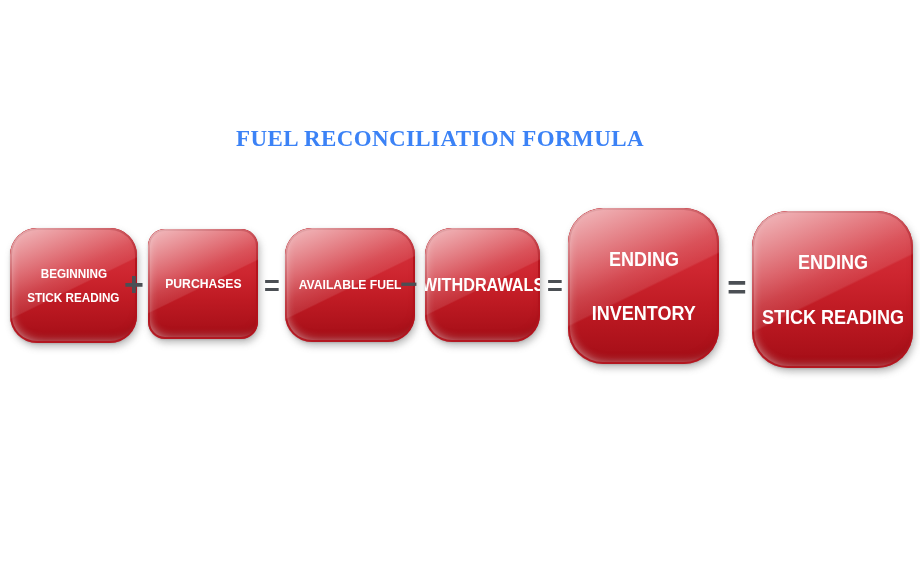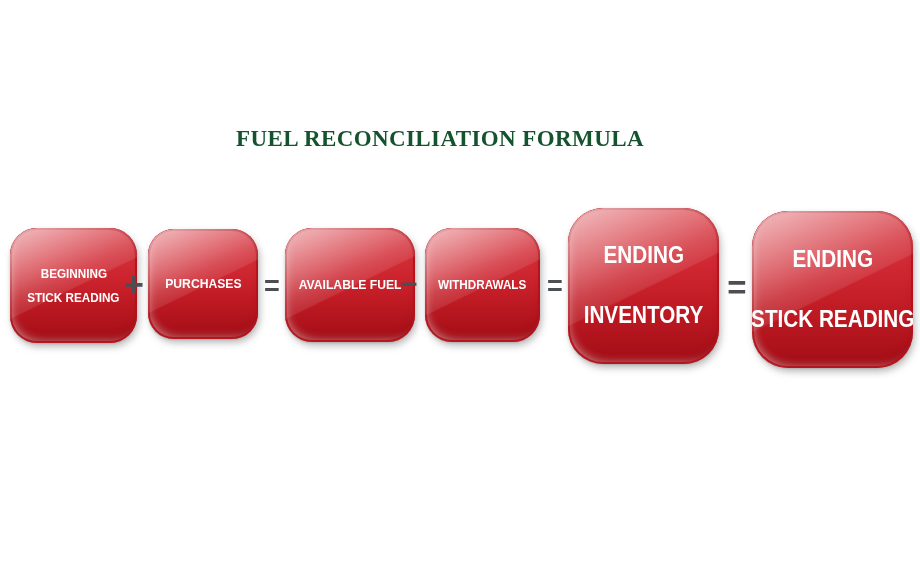--- a/index.html
+++ b/index.html
@@ -14,21 +14,21 @@
   
   .title{
     position:absolute;
     left:440px;top:126px;
     transform:translateX(-50%);
     white-space:nowrap;
     font-family:"Liberation Serif", serif;
     font-weight:bold;
     font-size:23px;
     letter-spacing:.4px;
-    color:#14532d;
+    color:#3b82f6;
   }
 
   
   .box{
     position:absolute;
     border-radius:27px;
     overflow:hidden;
     background:linear-gradient(180deg,#d83a43 0%,#ce2630 40%,#c01b24 62%,#a30d16 100%);
     box-shadow:
       2px 4px 7px rgba(110,110,110,.45),
@@ -61,32 +61,32 @@
   .line{
     display:inline-block;
     white-space:nowrap;
     transform:scaleX(.9);
     transform-origin:center;
   }
   .line:empty{display:none;}
 
   
   .box-1{left:10px; top:228px;width:127px;height:115px;}
-  .box-2{left:148px;top:229px;width:110px;height:110px;border-radius:26px;}
+  .box-2{left:148px;top:229px;width:110px;height:110px;border-radius:17px;}
   .box-3{left:285px;top:228px;width:113px;height:114px;padding-left:17px;}
   .box-4{left:425px;top:228px;width:115px;height:114px;}
   .box-5{left:568px;top:208px;width:151px;height:156px;border-radius:35px;}
   .box-6{left:752px;top:211px;width:161px;height:157px;border-radius:36px;}
 
   .box-1 .label{font-size:13px;  line-height:1.78;}
   .box-2 .label{font-size:13.5px;line-height:1.6;}
   .box-3 .label{font-size:13.5px;line-height:1.6;}
-  .box-4 .label{font-size:13px;  line-height:1.6;}
+  .box-4 .label{font-size:18px;  line-height:1.6;}
   .box-5 .label,
-  .box-6 .label{font-size:23px;line-height:1.72;gap:20px;}
+  .box-6 .label{font-size:20px;line-height:1.72;gap:20px;}
 
   
   .op{
     position:absolute;
     transform:translate(-50%,-50%);
     color:#4b4f54;
     font-weight:bold;
     line-height:1;
     white-space:nowrap;
   }

